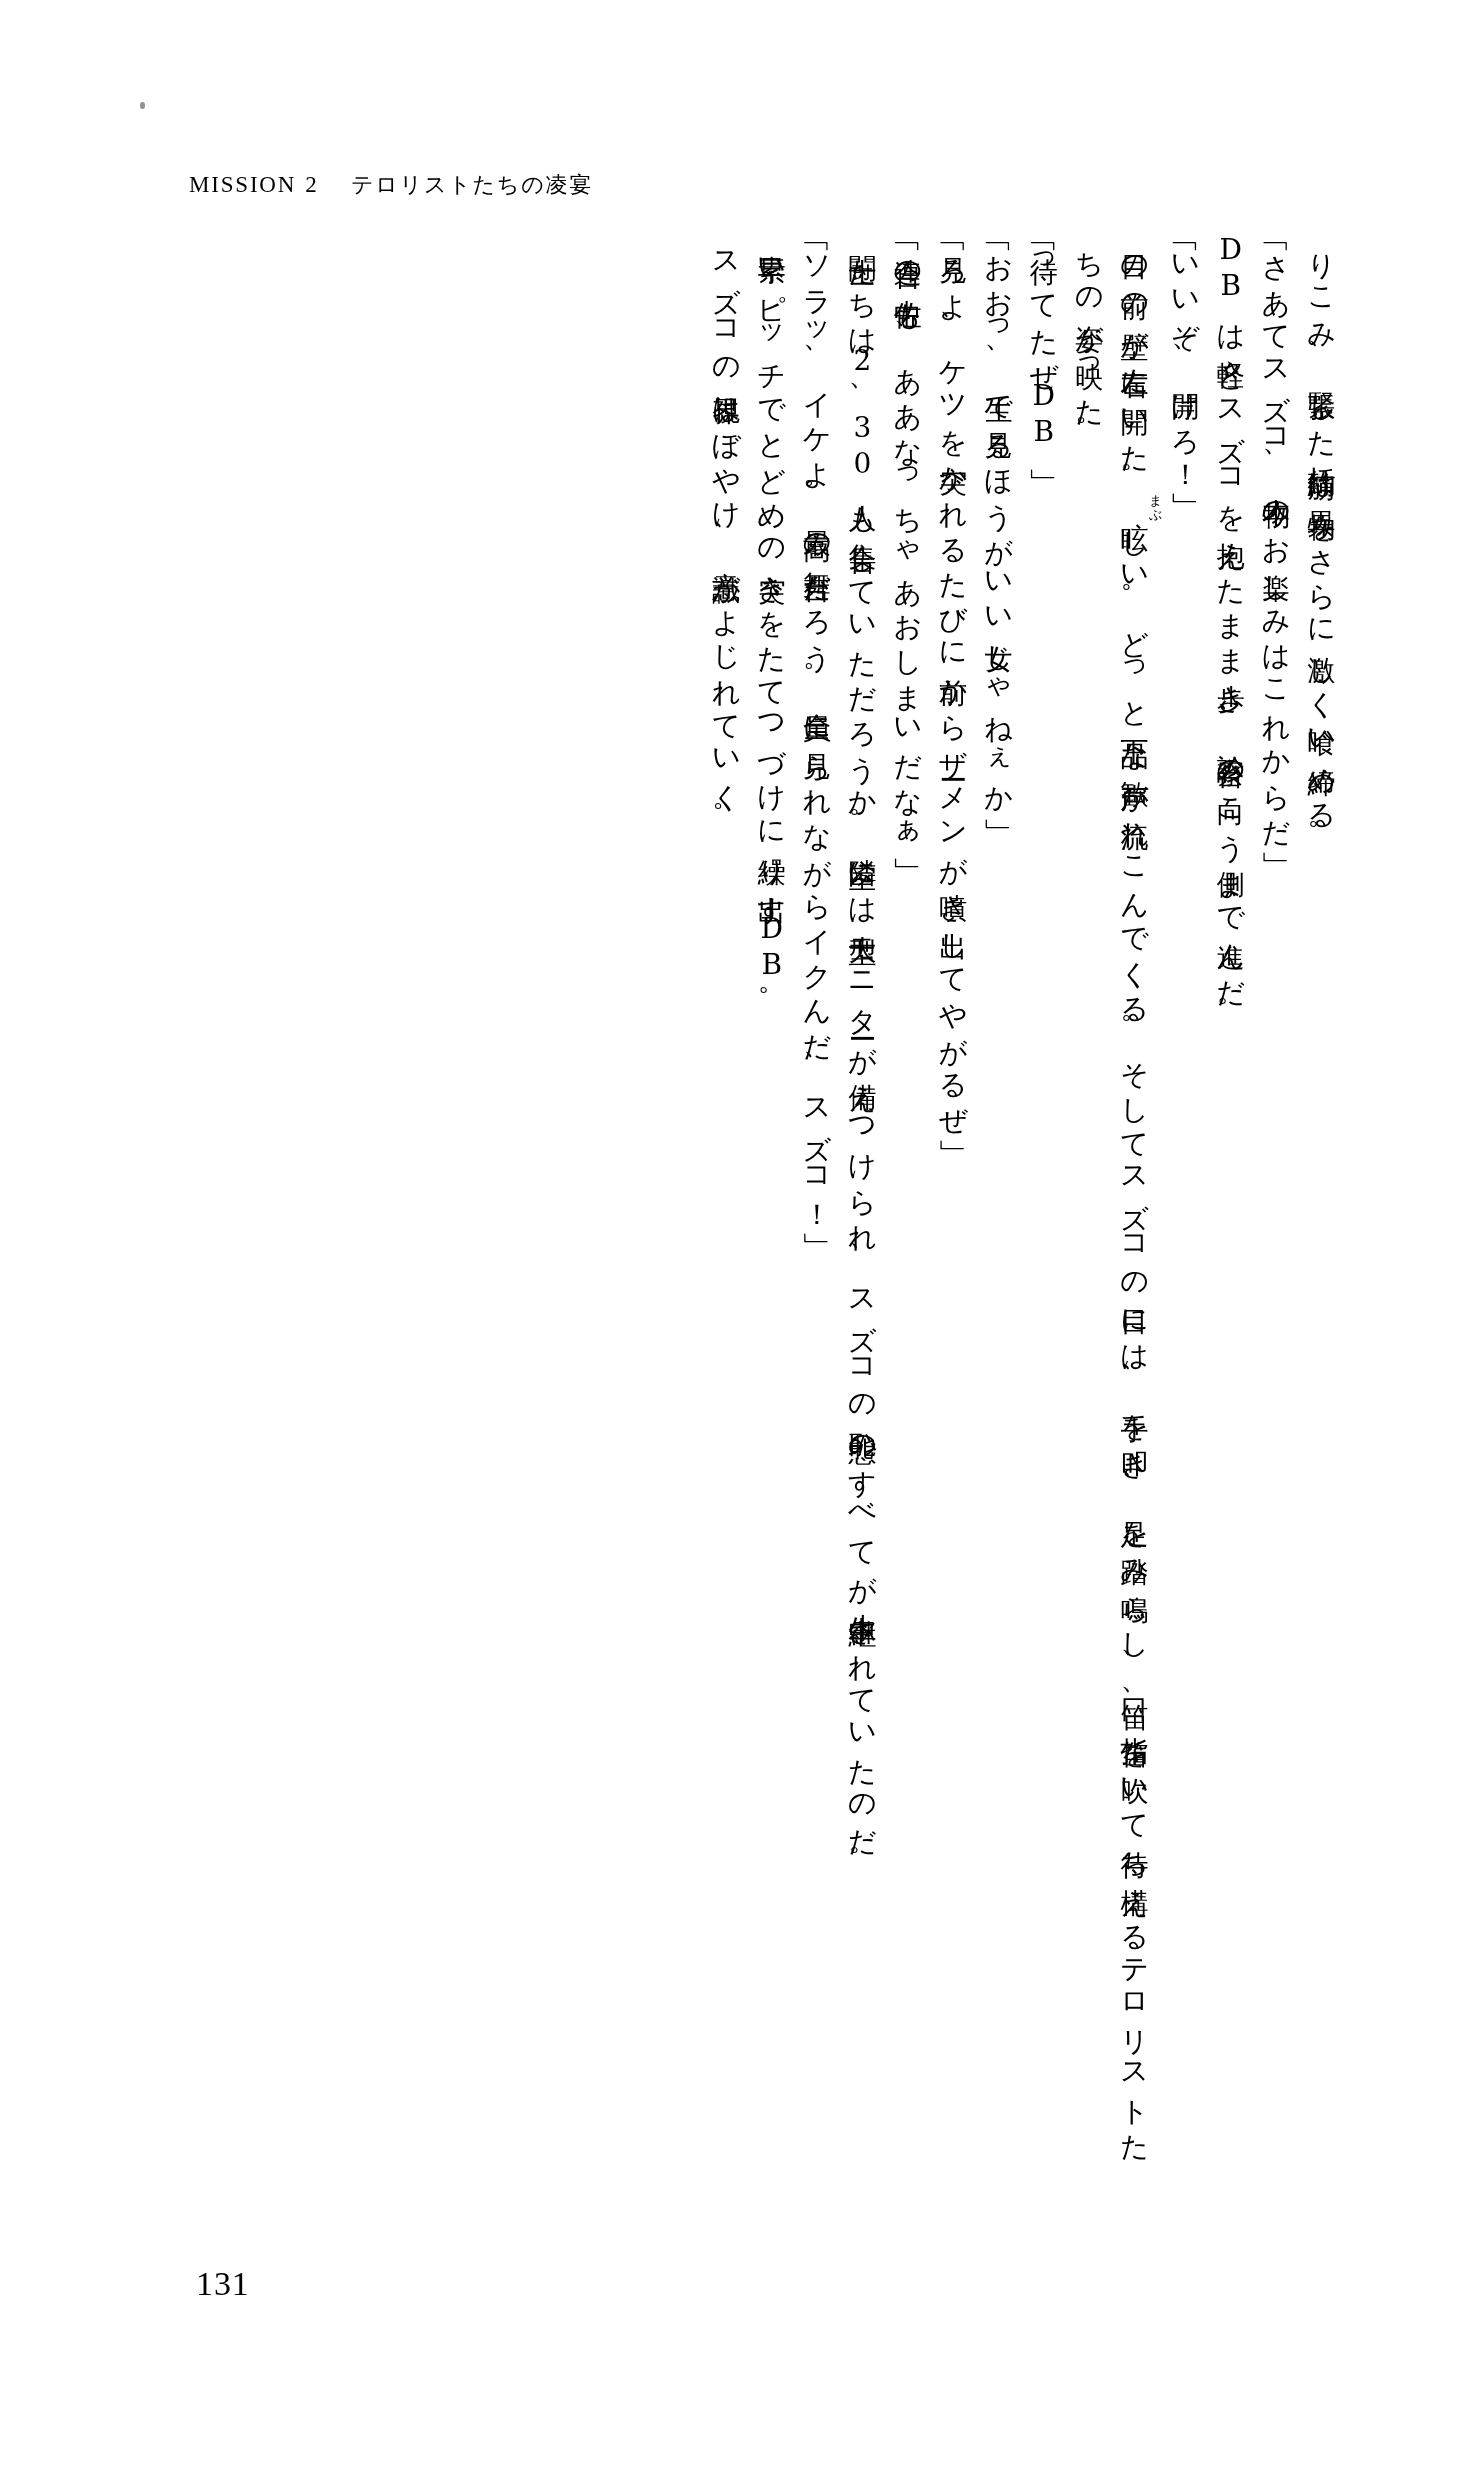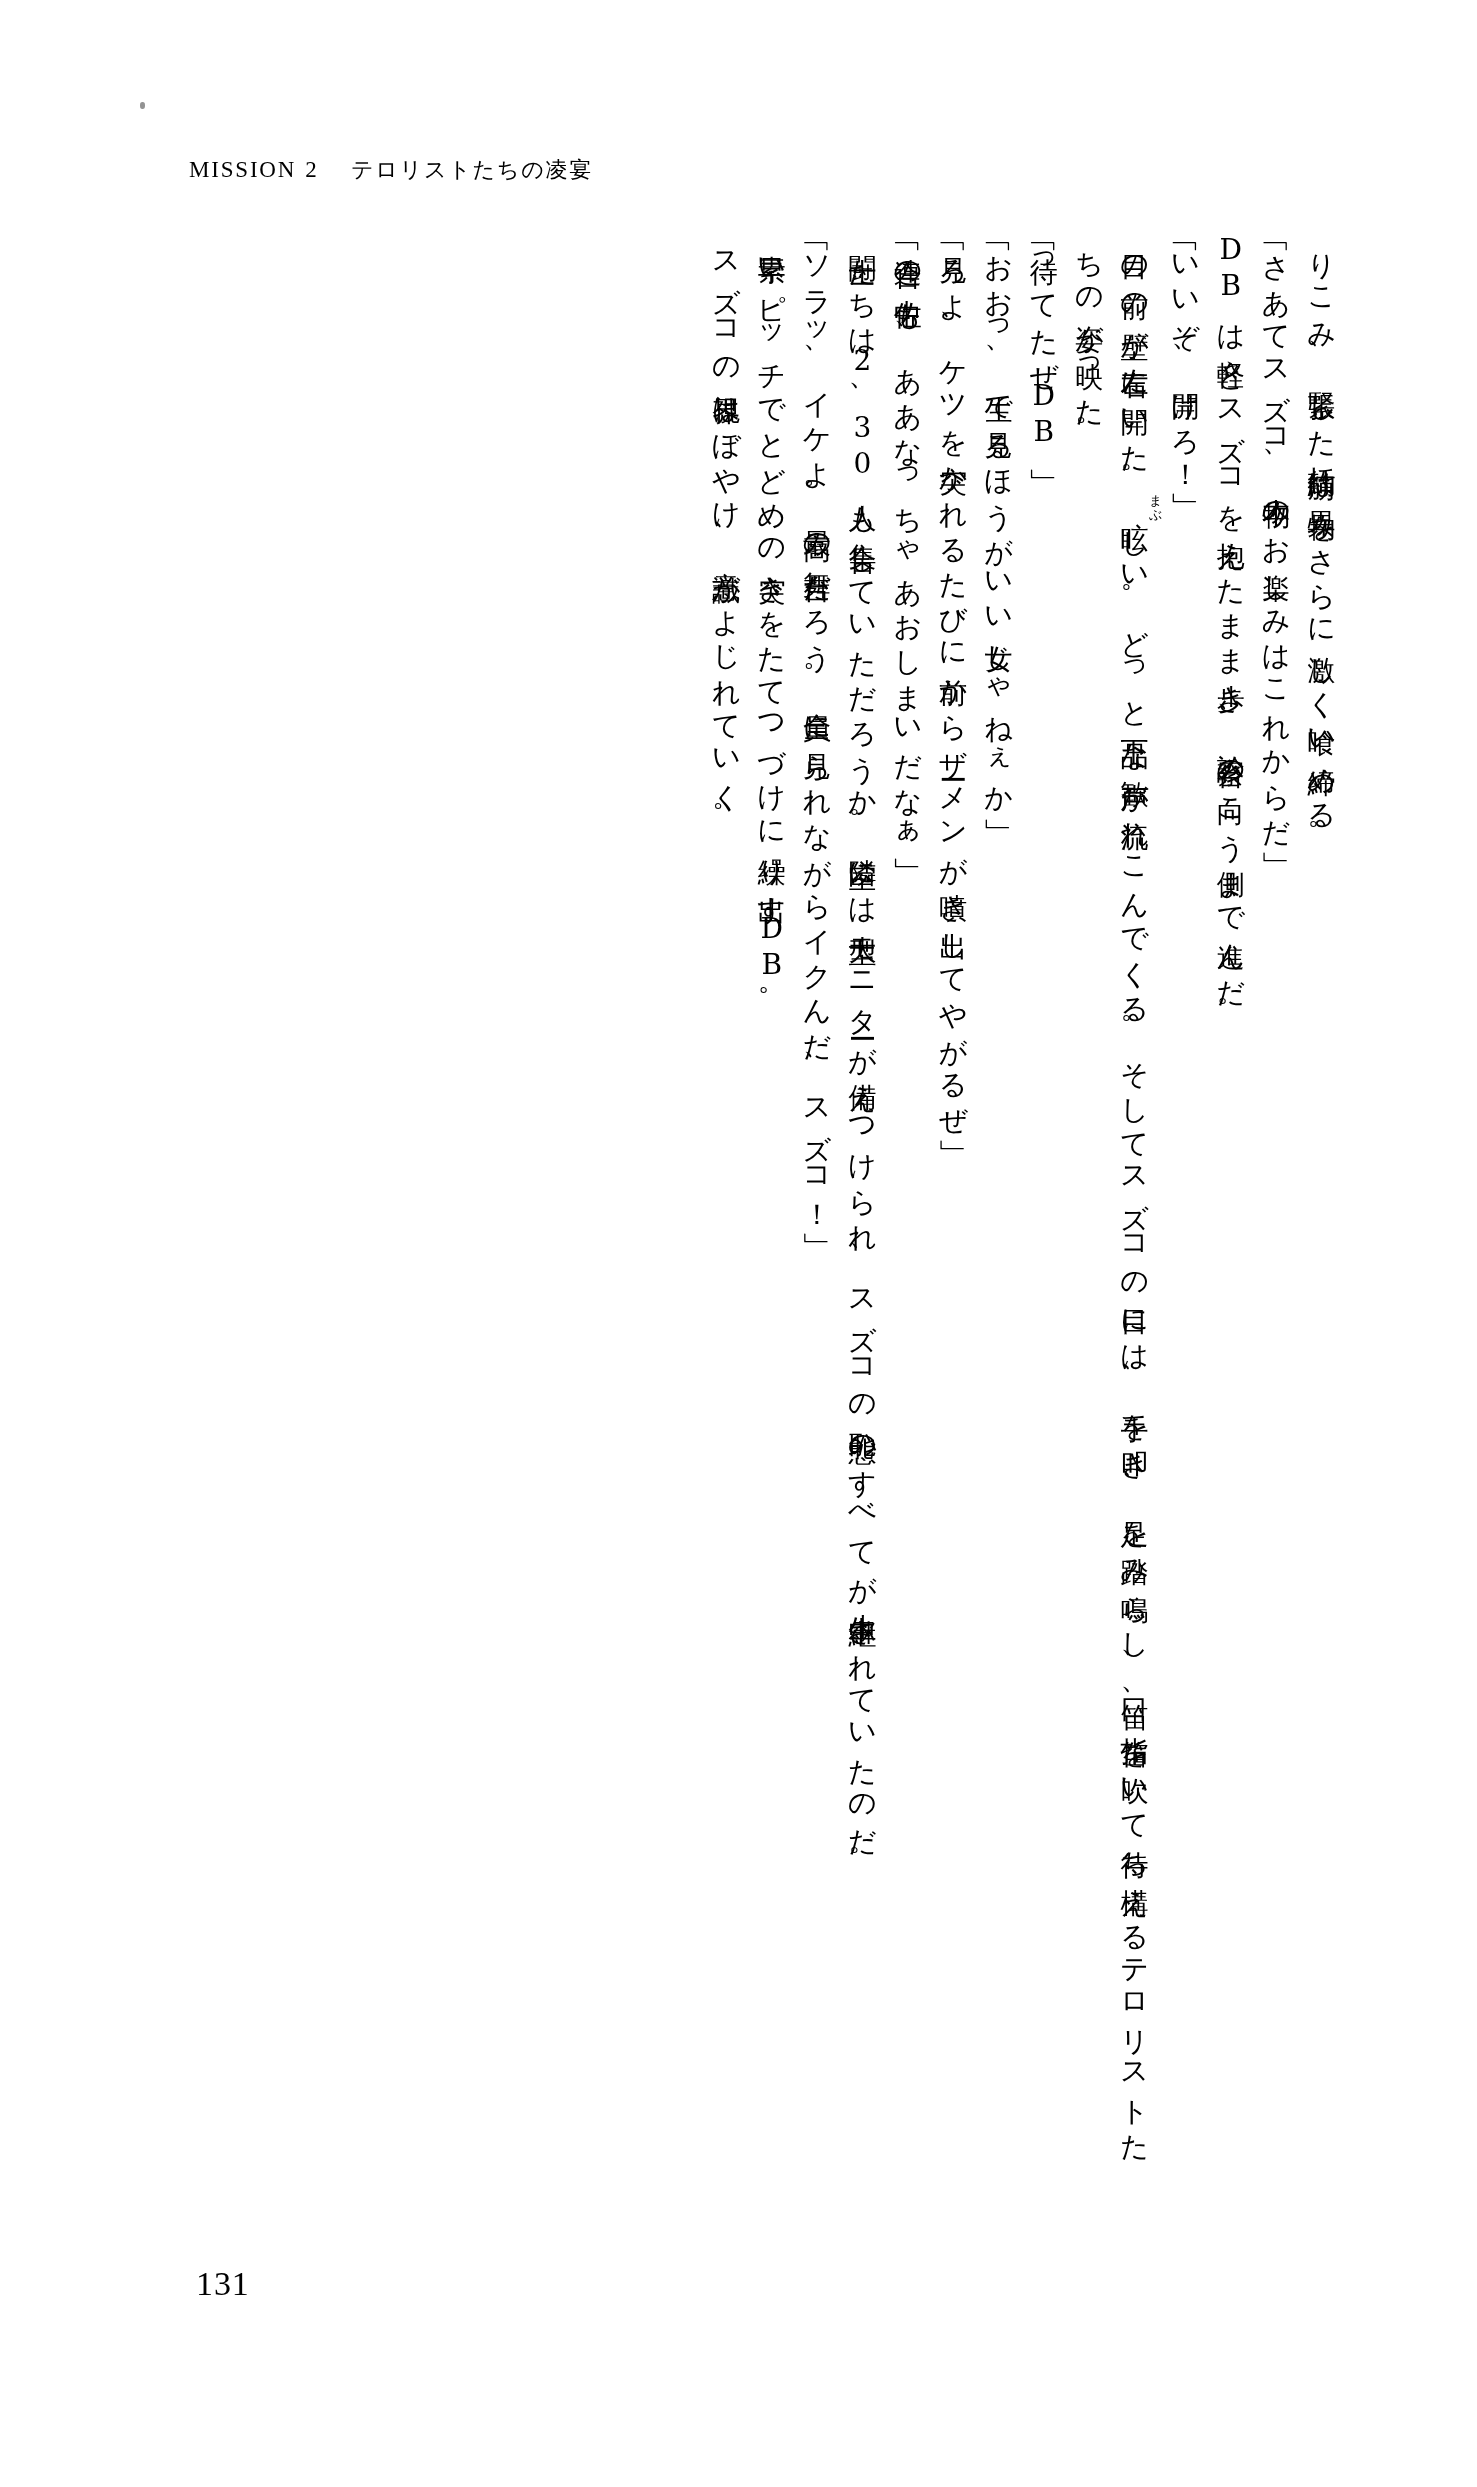--- a/index.html
+++ b/index.html
@@ -48,20 +48,21 @@
   }
   .running-head .mission-num {
     font-size: 23px;
     letter-spacing: 0.9px;
   }
   .running-head .chapter-title {
     font-family: "DejaVu Serif", "Liberation Serif", serif;
     font-size: 22px;
     letter-spacing: 1.8px;
     margin-left: 24px;
+    margin-top: 15px;
   }
 
   
   .body-block {
     position: absolute;
     top: 233px;
     left: 171px;
     width: 1173px;
     height: 1940px;
     writing-mode: vertical-rl;

